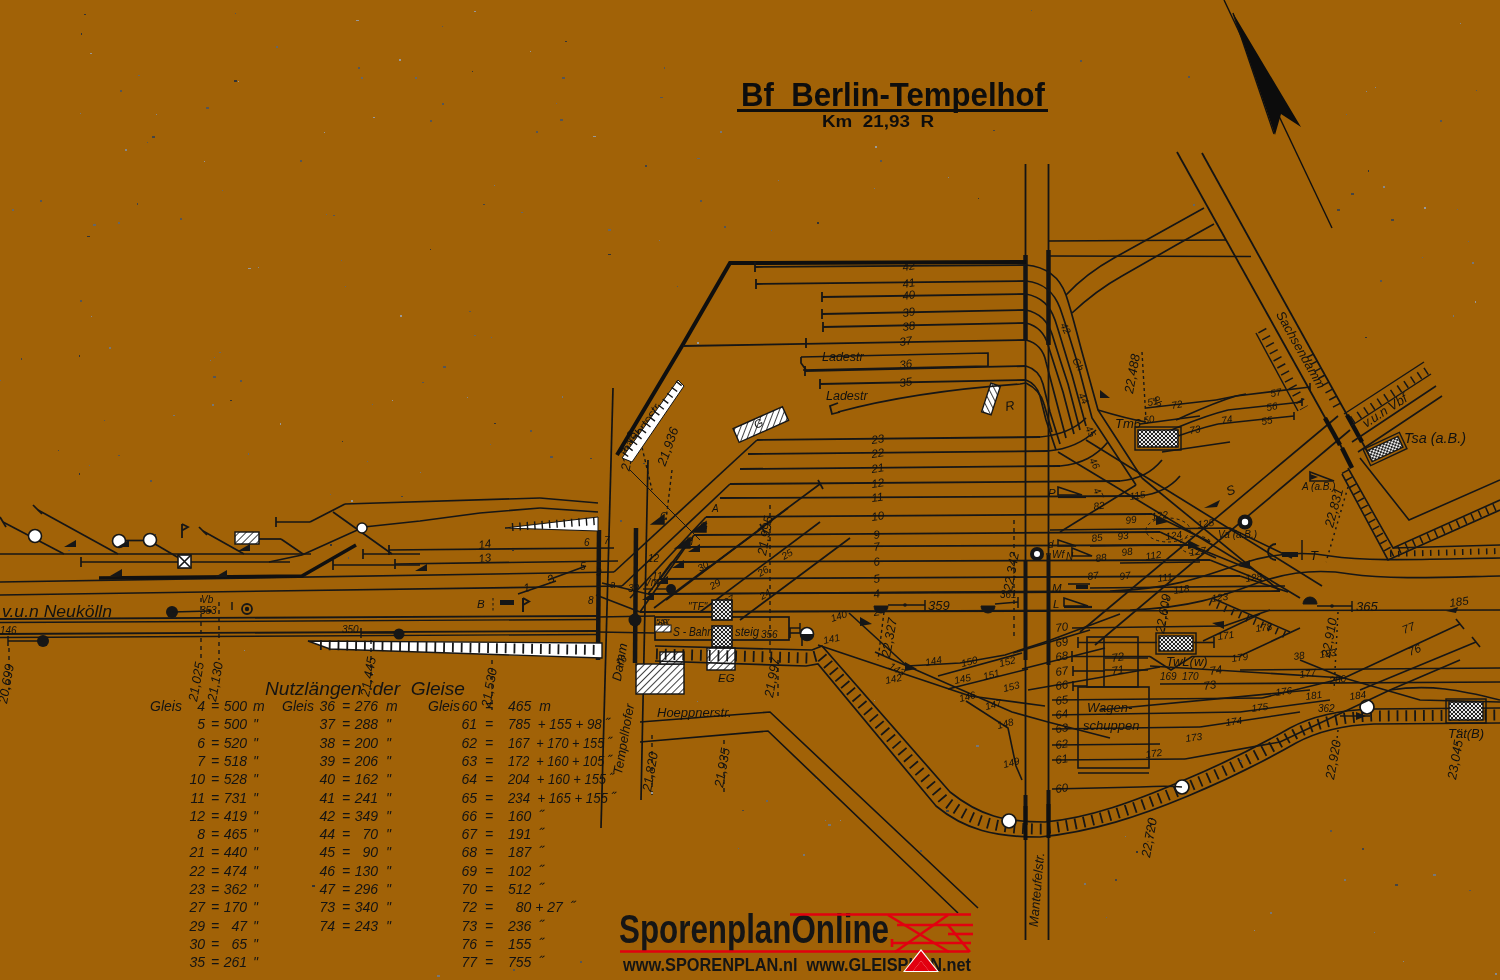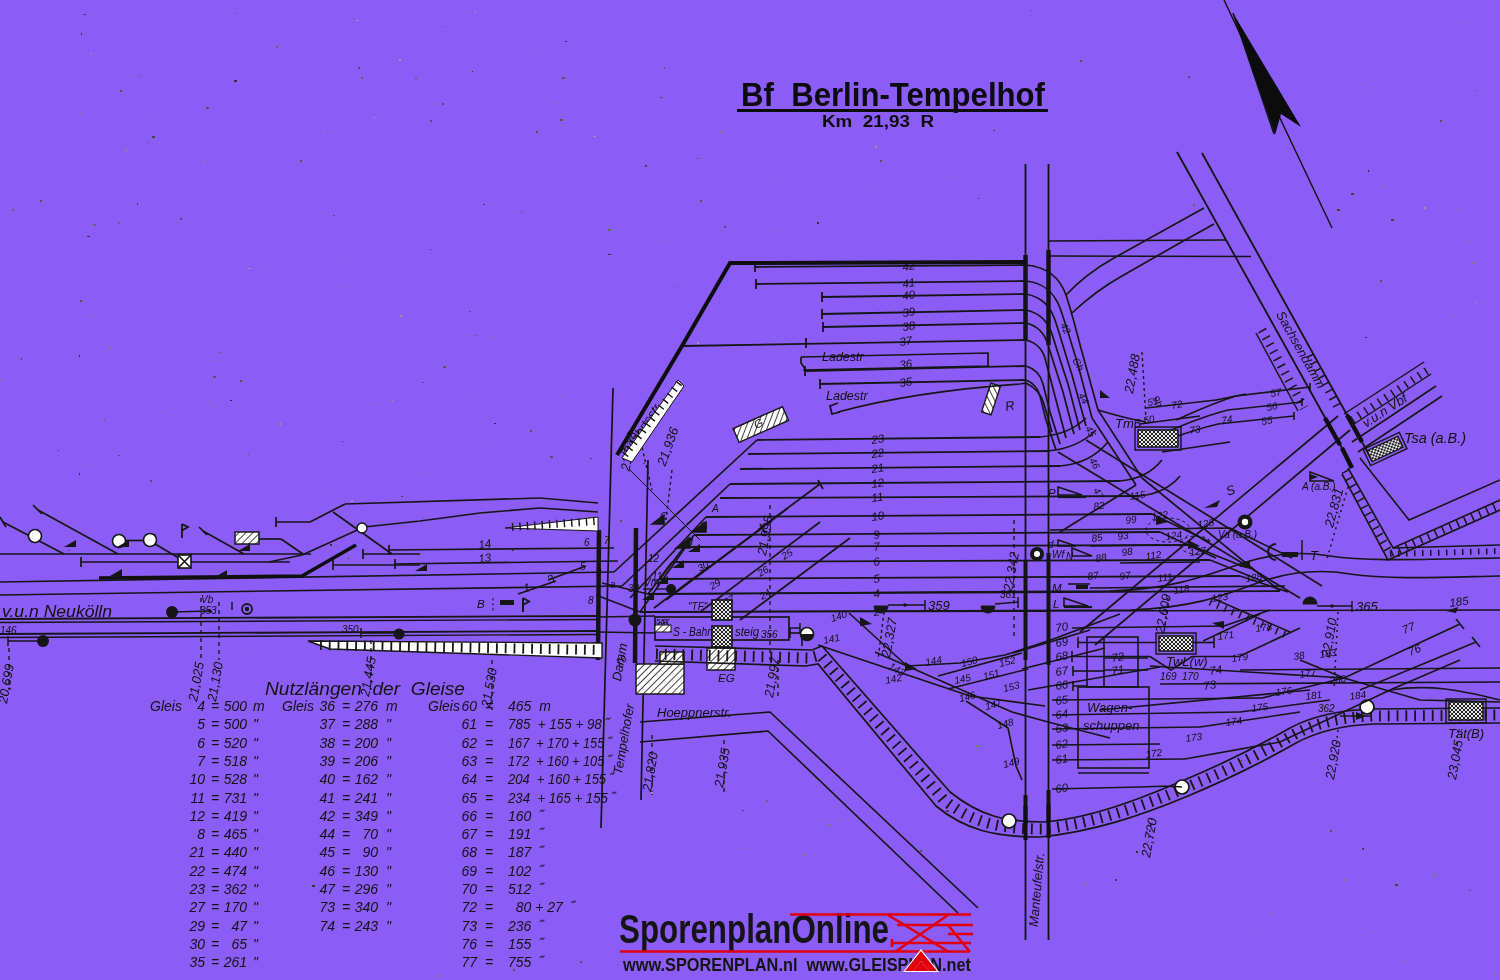--- a/index.html
+++ b/index.html
@@ -1,16 +1,16 @@
 <!DOCTYPE html>
 <html><head>
 <meta charset="utf-8">
 <style>
 html,body{margin:0;padding:0;background:#fff;}
-#page{position:relative;width:1500px;height:980px;background:#8b5cf6;overflow:hidden;
+#page{position:relative;width:1500px;height:980px;background:#a16207;overflow:hidden;
 font-family:"Liberation Sans",sans-serif;}
 svg{position:absolute;left:0;top:0;}
 .h{font:italic 11.5px "Liberation Sans",sans-serif;fill:#111;}
 .h9{font:italic 10px "Liberation Sans",sans-serif;fill:#111;}
 .h13{font:italic 13px "Liberation Sans",sans-serif;fill:#111;}
 text{white-space:pre;}
 </style>
 </head>
 <body>
 <div id="page">

